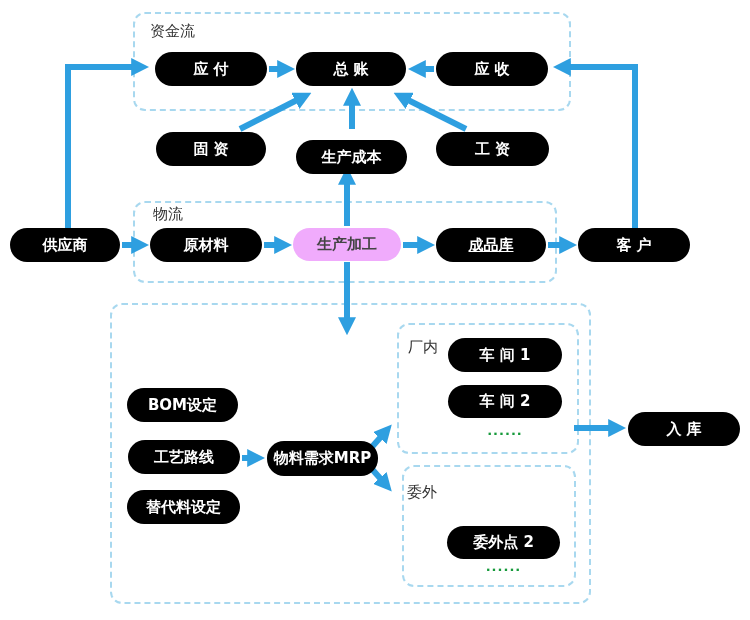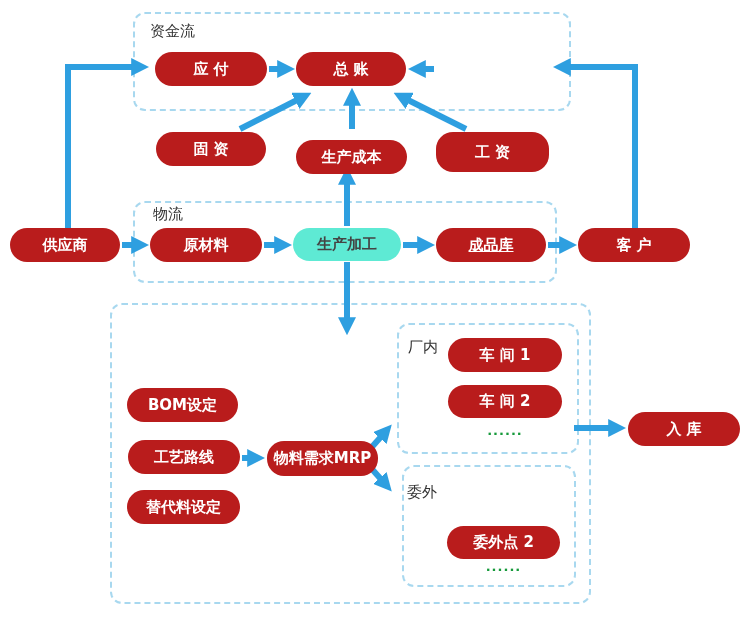--- a/index.html
+++ b/index.html
@@ -8,24 +8,24 @@
     font-family:"DejaVu Sans","Liberation Sans",sans-serif;
   }
   .group{
     position:absolute;border:2px dashed #a8d8ef;border-radius:12px;background:transparent;
   }
   .group-label{
     position:absolute;font-size:15px;color:#333;font-weight:500;white-space:nowrap;z-index:3;
   }
   .node{
     position:absolute;display:flex;align-items:center;justify-content:center;
-    background:#b91c1c;color:#fff;font-weight:bold;font-size:15px;
+    background:#000000;color:#fff;font-weight:bold;font-size:15px;
     border-radius:17px;z-index:2;white-space:nowrap;
   }
-  .node.yellow{background:#5eead4;color:#444;}
+  .node.yellow{background:#f0abfc;color:#444;}
   .dots{
     position:absolute;color:#169a3b;font-weight:bold;font-size:13px;letter-spacing:1px;
     text-align:center;z-index:2;
   }
   svg.arrows{position:absolute;left:0;top:0;z-index:1;pointer-events:none;}
   svg.arrows line, svg.arrows polyline{stroke:#2e9fe0;stroke-width:6;fill:none;}
 </style>
 </head>
 <body>
 
@@ -65,24 +65,25 @@
     <line x1="548" y1="245" x2="570" y2="245" marker-end="url(#ah)"></line>
     <line x1="347" y1="262" x2="347" y2="328" marker-end="url(#ah)"></line>
     <line x1="242" y1="458" x2="258" y2="458" marker-end="url(#ah)"></line>
     <line x1="371" y1="448" x2="387" y2="430" marker-end="url(#ah)"></line>
     <line x1="371" y1="468" x2="387" y2="486" marker-end="url(#ah)"></line>
     <line x1="574" y1="428" x2="619" y2="428" marker-end="url(#ah)"></line>
   </svg>
 
   <div class="node" style="left:155px;top:52px;width:112px;height:34px;">应 付</div>
   <div class="node" style="left:296px;top:52px;width:110px;height:34px;">总 账</div>
+  <div class="node" style="left:436px;top:52px;width:112px;height:34px;">应 收</div>
 
   <div class="node" style="left:156px;top:132px;width:110px;height:34px;">固 资</div>
   <div class="node" style="left:296px;top:140px;width:111px;height:34px;">生产成本</div>
-  <div class="node" style="left:436px;top:132px;width:113px;height:40px;">工 资</div>
+  <div class="node" style="left:436px;top:132px;width:113px;height:34px;">工 资</div>
 
   <div class="node" style="left:10px;top:228px;width:110px;height:34px;">供应商</div>
   <div class="node" style="left:150px;top:228px;width:112px;height:34px;">原材料</div>
   <div class="node yellow" style="left:293px;top:228px;width:108px;height:33px;">生产加工</div>
   <div class="node" style="left:436px;top:228px;width:110px;height:34px;text-decoration:underline;">成品库</div>
   <div class="node" style="left:578px;top:228px;width:112px;height:34px;">客 户</div>
 
   <div class="node" style="left:127px;top:388px;width:111px;height:34px;">BOM设定</div>
   <div class="node" style="left:128px;top:440px;width:112px;height:34px;">工艺路线</div>
   <div class="node" style="left:127px;top:490px;width:113px;height:34px;">替代料设定</div>

